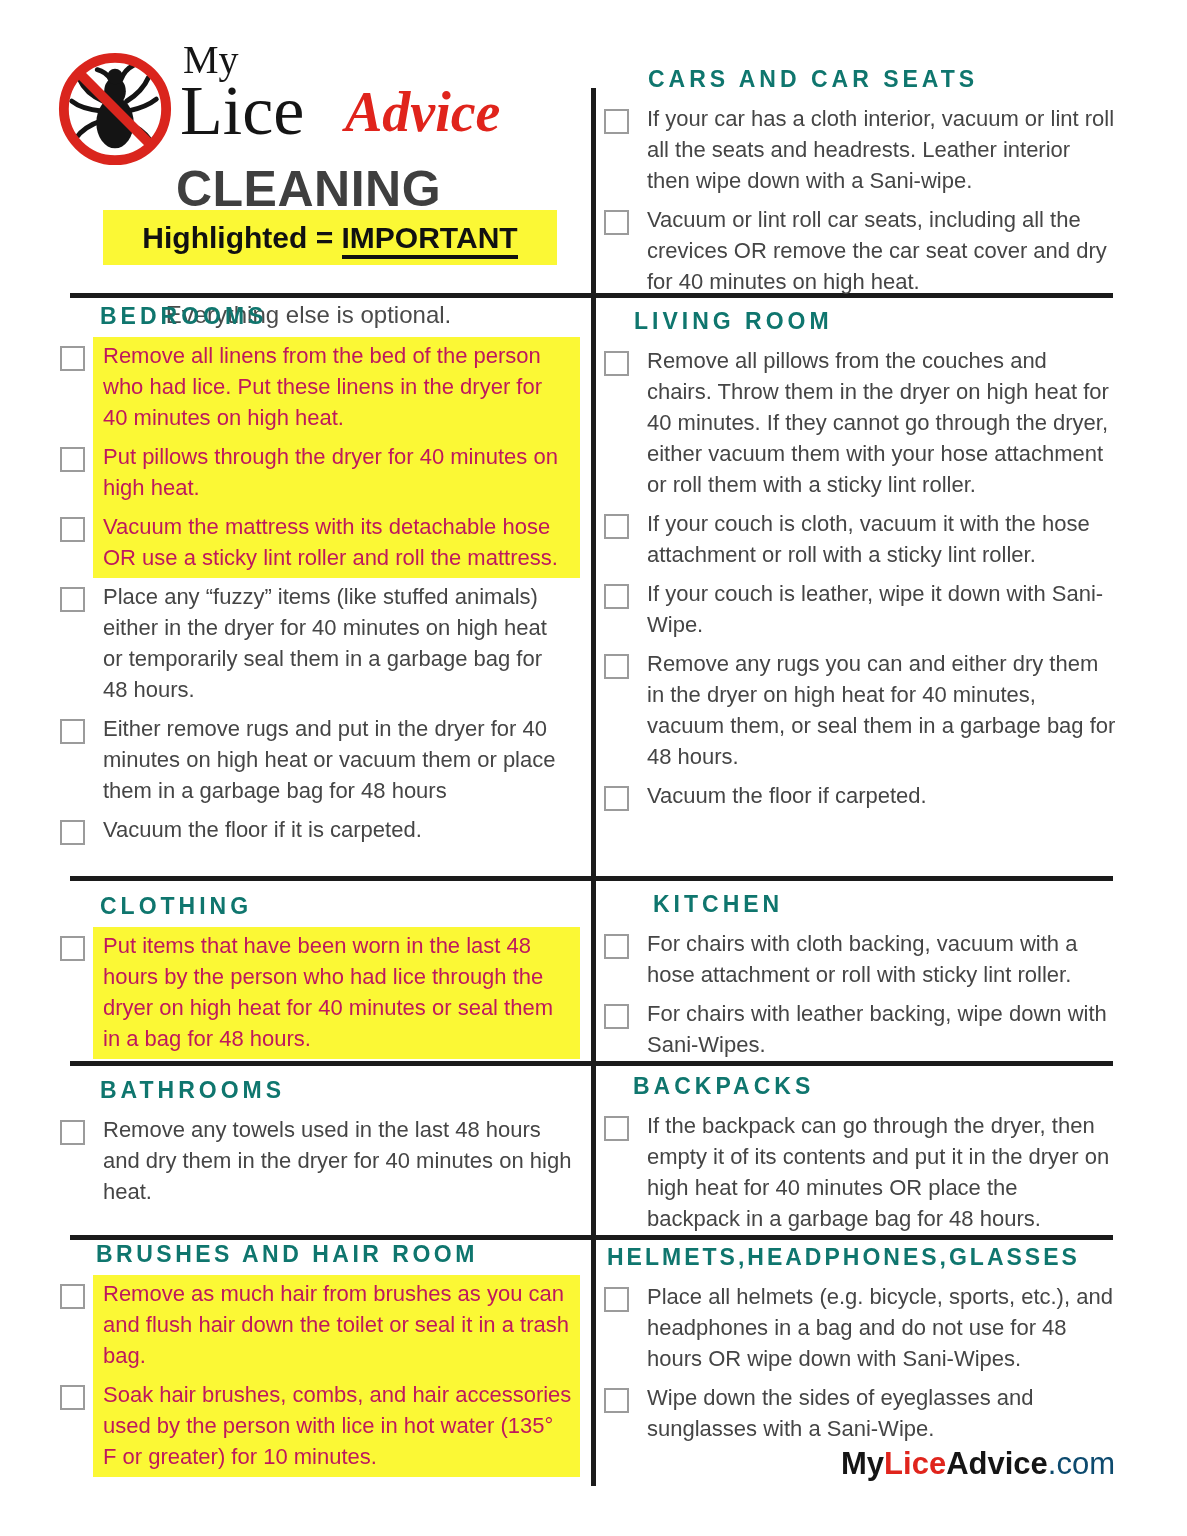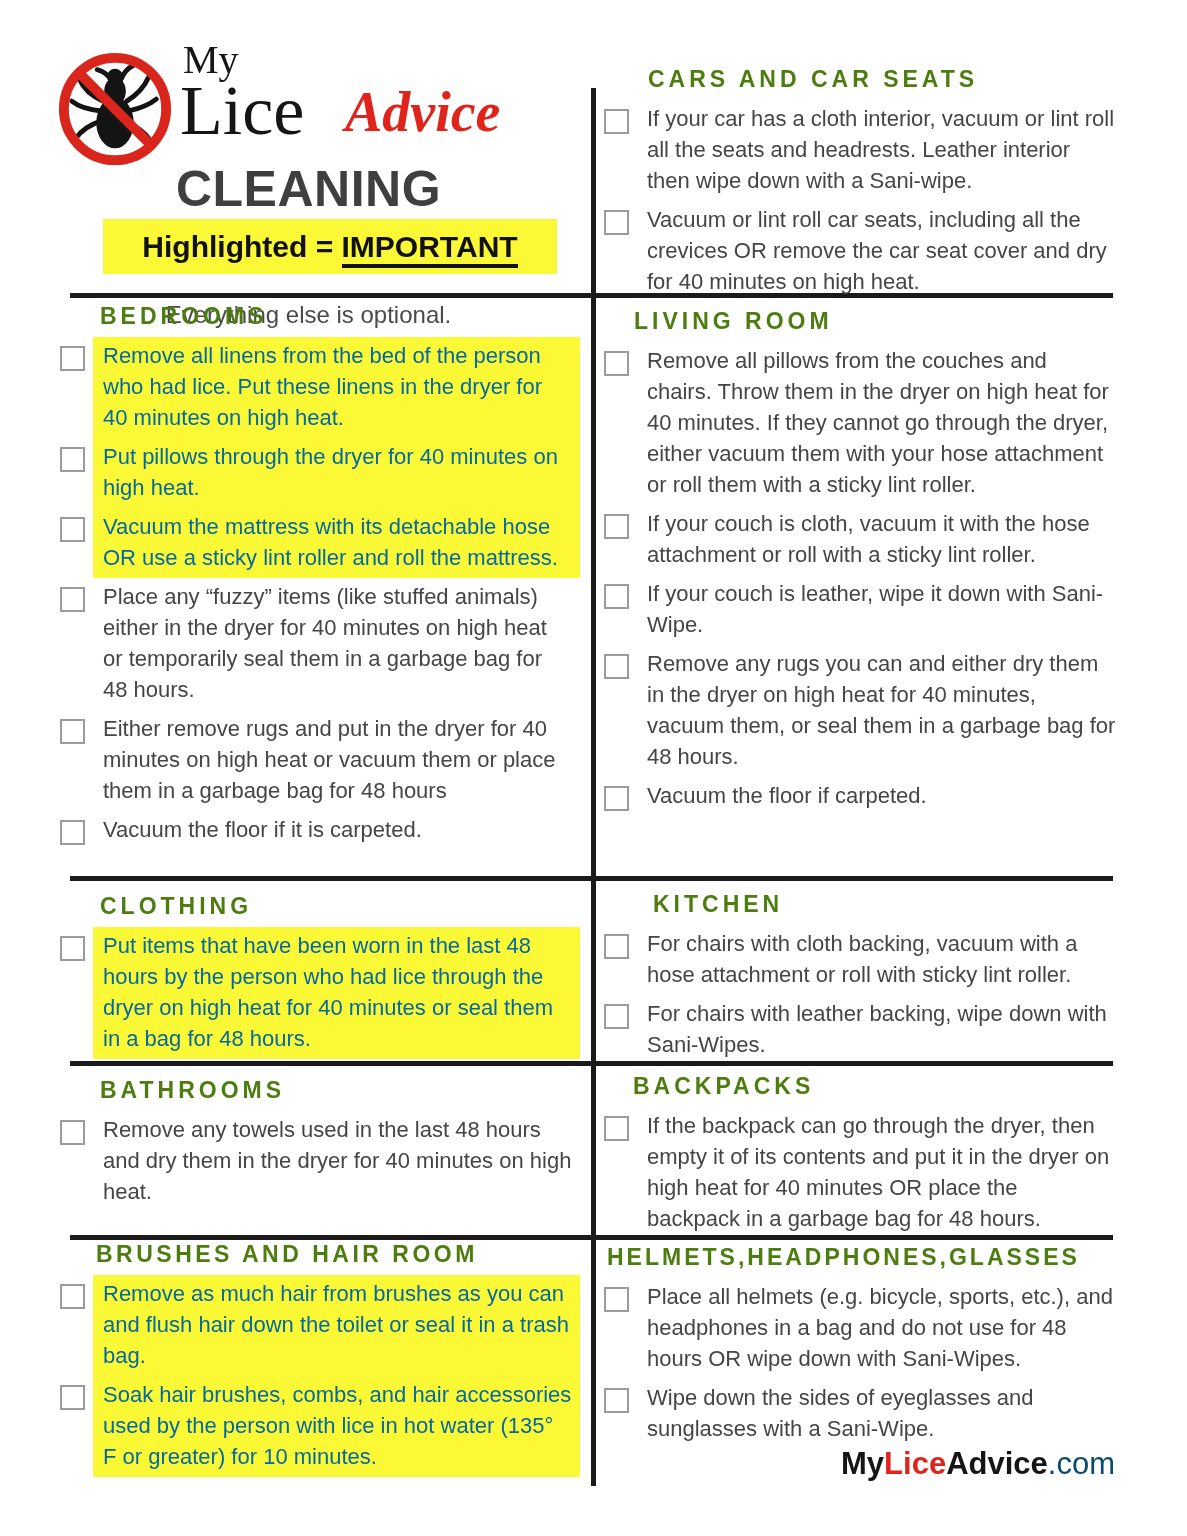--- a/index.html
+++ b/index.html
@@ -17,45 +17,45 @@
   .hline.h4 { top:1235px; }
   .vline { position:absolute; left:591px; top:88px; width:5px; height:1398px; background:#1b1b1b; }
 
   
   .logo-nosign { position:absolute; left:56px; top:50px; width:118px; height:118px; }
   .logo-my   { position:absolute; left:183px; top:40px; font-family:"Liberation Serif", serif; font-size:40px; line-height:1; color:#151515; }
   .logo-lice { position:absolute; left:180px; top:76px; font-family:"Liberation Serif", serif; font-size:70px; line-height:1; color:#151515; }
   .logo-advice { position:absolute; left:345px; top:84px; font-family:"Liberation Serif", serif; font-style:italic; font-weight:700; font-size:56px; line-height:1; color:#e0241c; }
   .page-title { position:absolute; left:56px; top:160px; width:505px; text-align:center;
     font-size:50px; font-weight:800; letter-spacing:0.5px; color:#3f3f3f; }
-  .legend-banner { position:absolute; left:103px; top:219px; width:454px; height:55px;
+  .legend-banner { position:absolute; left:103px; top:210px; width:454px; height:55px;
     background:#fbf835; color:#111; font-size:30px; font-weight:700; text-align:center; line-height:55px; }
   .legend-banner .underl { border-bottom:4px solid #111; padding-bottom:1px; }
   .subnote { position:absolute; left:56px; top:265px; width:505px; text-align:center; font-size:24px; color:#4a4a4a;margin-top:36px; }
 
   
   .sec { position:absolute; width:524px; }
   .sec.left  { left:56px; }
   .sec.right { left:600px; }
-  .sec h2 { font-size:23px; font-weight:700; letter-spacing:4px; color:#4d7c0f; margin-bottom:7px; white-space:nowrap; }
+  .sec h2 { font-size:23px; font-weight:700; letter-spacing:4px; color:#0f766e; margin-bottom:7px; white-space:nowrap; }
 
   .sec-bedrooms  { top:303px; }  .sec-bedrooms h2  { margin-left:44px; }
   .sec-clothing  { top:893px; }  .sec-clothing h2  { margin-left:44px; }
   .sec-bathrooms { top:1077px; } .sec-bathrooms h2 { margin-left:44px; }
   .sec-brushes   { top:1241px; } .sec-brushes h2   { margin-left:40px; letter-spacing:3.5px; }
   .sec-cars      { top:66px; }   .sec-cars h2      { margin-left:48px; }
   .sec-living    { top:308px; }  .sec-living h2    { margin-left:34px; }
   .sec-kitchen   { top:891px; }  .sec-kitchen h2   { margin-left:53px; }
   .sec-backpacks { top:1073px; } .sec-backpacks h2 { margin-left:33px; }
   .sec-helmets   { top:1244px; } .sec-helmets h2   { margin-left:7px; letter-spacing:3px; }
 
   .item { display:flex; align-items:flex-start; }
   .checkbox { flex:none; width:25px; height:25px; border:2px solid #9b9b9b; background:#ffffff; margin:9px 0 0 4px; }
   .item-text { flex:1; margin-left:8px; padding:3px 8px 5px 10px; font-size:22px; line-height:31px; color:#454545; }
-  .item-text.hl { background:#fbf835; color:#0369a1; }
+  .item-text.hl { background:#fbf835; color:#be185d; }
 
   
   .footer { position:absolute; right:72px; top:1446px; font-size:31px; font-weight:700; color:#151515; white-space:nowrap; }
   .footer .red { color:#e0241c; }
   .footer .tld { font-weight:400; color:#0c4a6e; }
 </style>
 </head>
 <body>
 
 <div id="page">

